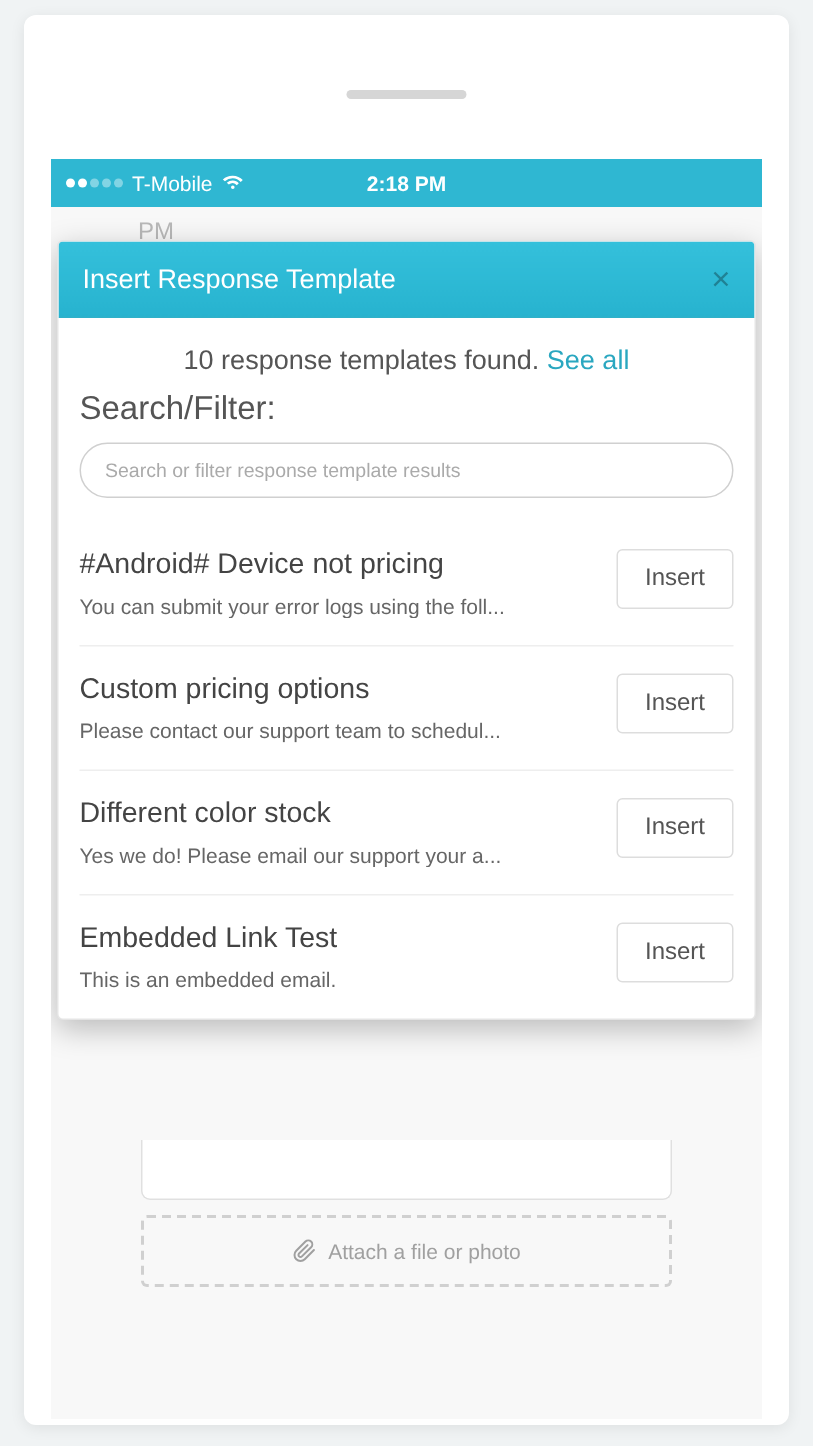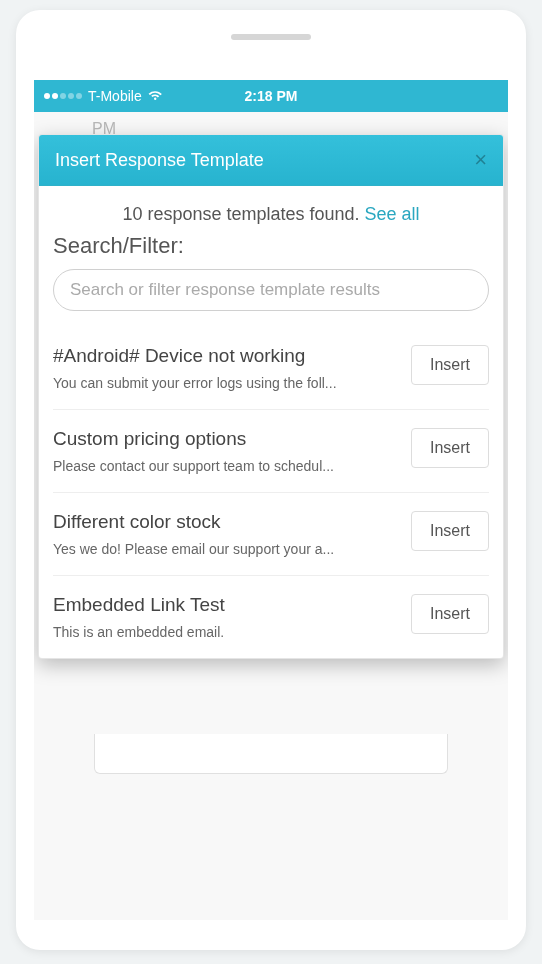--- a/index.html
+++ b/index.html
@@ -10,23 +10,23 @@
       height: 964px;
       display: flex;
       justify-content: center;
       align-items: flex-start;
       padding-top: 10px;
     }
     .phone-frame {
       width: 510px;
       height: 940px;
       background: #fff;
-      border-radius: 24px;
+      border-radius: 8px;
       box-shadow: 0 2px 10px rgba(0,0,0,0.08);
-      padding: 24px 18px 40px 18px;
+      padding: 50px 18px 40px 18px;
       position: relative;
     }
     .speaker {
       width: 80px;
       height: 6px;
       background: #d6d6d6;
       border-radius: 4px;
       margin: 0 auto 40px auto;
     }
     .screen {
@@ -137,21 +137,21 @@
     .search-label {
       font-size: 22px;
       color: #555;
       margin-bottom: 10px;
     }
     .search-input {
       width: 100%;
       border: 1px solid #d0d0d0;
       border-radius: 22px;
       padding: 10px 16px;
-      font-size: 17px;
+      font-size: 13px;
       color: #555;
       outline: none;
       background: #fff;
     }
     .search-input::placeholder { color: #aaa; }
 
     .template-list { margin-top: 16px; }
     .template-item {
       display: flex;
       align-items: flex-start;
@@ -212,39 +212,47 @@
             </svg>
         </span>
       </div>
       <div class="status-center">2:18 PM</div>
       <div class="status-right"></div>
     </div>
 
     <div class="content-bg">
       <div class="bg-pm">PM</div>
       <div class="bg-input-bottom"></div>
+      <div class="attach-box">
+        <span>
+          <svg width="16" height="16" viewBox="0 0 24 24" fill="none" stroke="#a0a0a0" stroke-width="2" stroke-linecap="round" stroke-linejoin="round">
+              <path d="M21.44 11.05l-9.19 9.19a6 6 0 01-8.49-8.49l9.19-9.19a4 4 0 015.66 5.66l-9.2 9.19a2 2 0 01-2.83-2.83l8.49-8.48"></path>
+            </svg>
+        </span>
+        <span>Attach a file or photo</span>
+      </div>
     </div>
 
     <div class="modal">
       <div class="modal-header">
         <span>Insert Response Template</span>
         <span class="modal-close">×</span>
       </div>
       <div class="modal-body">
         <div class="found-line">
           <span>10 response templates found. </span><span class="see-all">See all</span>
         </div>
         <div class="search-label">Search/Filter:</div>
         <input class="search-input" type="text" placeholder="Search or filter response template results" style="">
 
         <div class="template-list">
 
           <div class="template-item">
             <div class="template-text">
-              <div class="template-title">#Android# Device not working</div>
+              <div class="template-title">#Android# Device not pricing</div>
               <div class="template-desc">You can submit your error logs using the foll...</div>
             </div>
             <button class="insert-btn">Insert</button>
           </div>
 
           <div class="template-item">
             <div class="template-text">
               <div class="template-title">Custom pricing options</div>
               <div class="template-desc">Please contact our support team to schedul...</div>
             </div>

